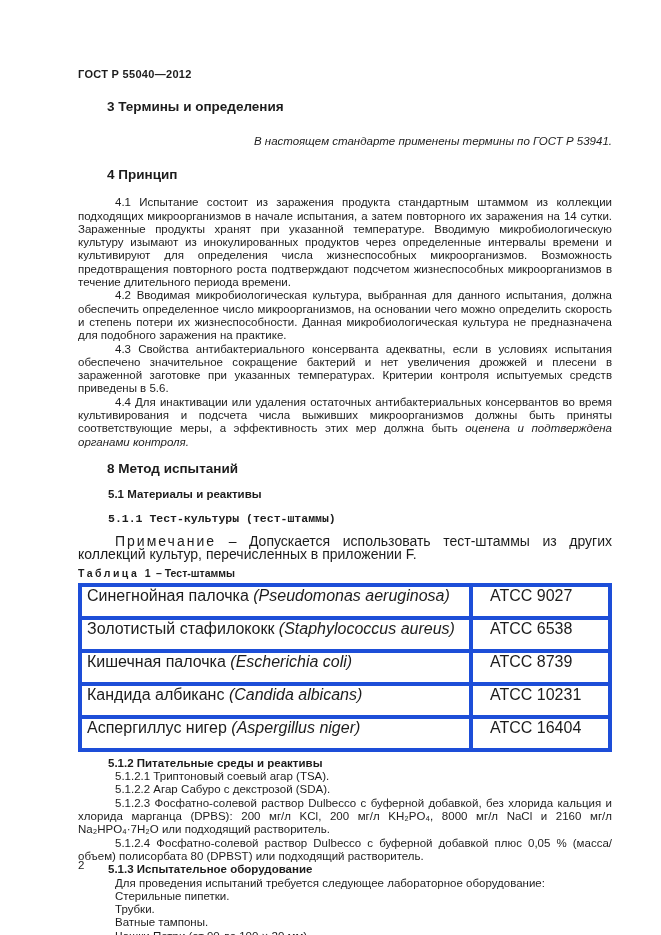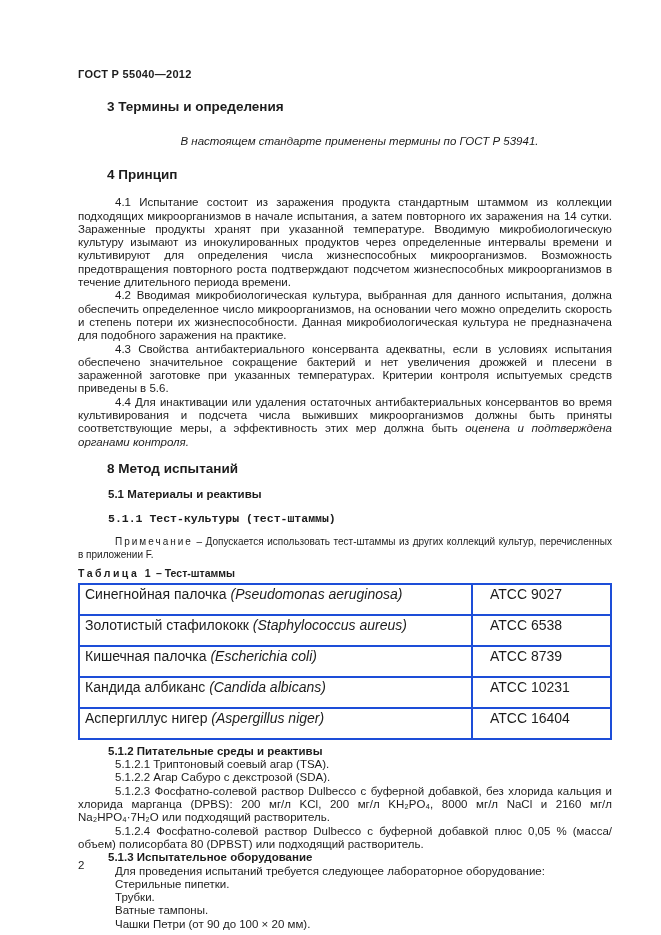--- a/index.html
+++ b/index.html
@@ -41,34 +41,34 @@
     font-size: 11.5px;
     line-height: 13.3px;
     text-align: justify;
   }
   p.indent { text-indent: 37px; }
   p.left { text-align: left; }
 
   .intro {
     font-style: italic;
     text-indent: 29px;
-    text-align: center;
+    text-align: right;
     margin-top: 21px;
   }
 
   p.subhead {
     font-weight: bold;
     text-indent: 30px;
     text-align: left;
   }
   .mt11 { margin-top: 11px; font-family: Liberation Mono, monospace; }
   .mt5  { margin-top: 5px; }
 
   .note {
-    font-size: 10px;
+    font-size: 14px;
     line-height: 13px;
     text-indent: 37px;
     margin-top: 9px;
   }
 
   .sp   { letter-spacing: 2.5px; }
   .sp-sm{ letter-spacing: 2px; }
 
   .caption {
     font-size: 10.5px;
@@ -78,22 +78,22 @@
     font-weight: bold;
   }
 
   table.t1 {
     width: 534px;
     border-collapse: collapse;
     border: 2px solid #1c1c1c;
     table-layout: fixed;
   }
   table.t1 td {
-    border: 2px solid #1d4ed8;
-    font-size: 14px;
+    border: 4px solid #1d4ed8;
+    font-size: 16px;
     line-height: 12px;
     padding: 3px 4px 14px 5px;
     text-align: left;
     vertical-align: middle;
     height: 18px;
     white-space: nowrap;
     overflow: hidden;
   }
   table.t1 td.code {
     width: 139px;

